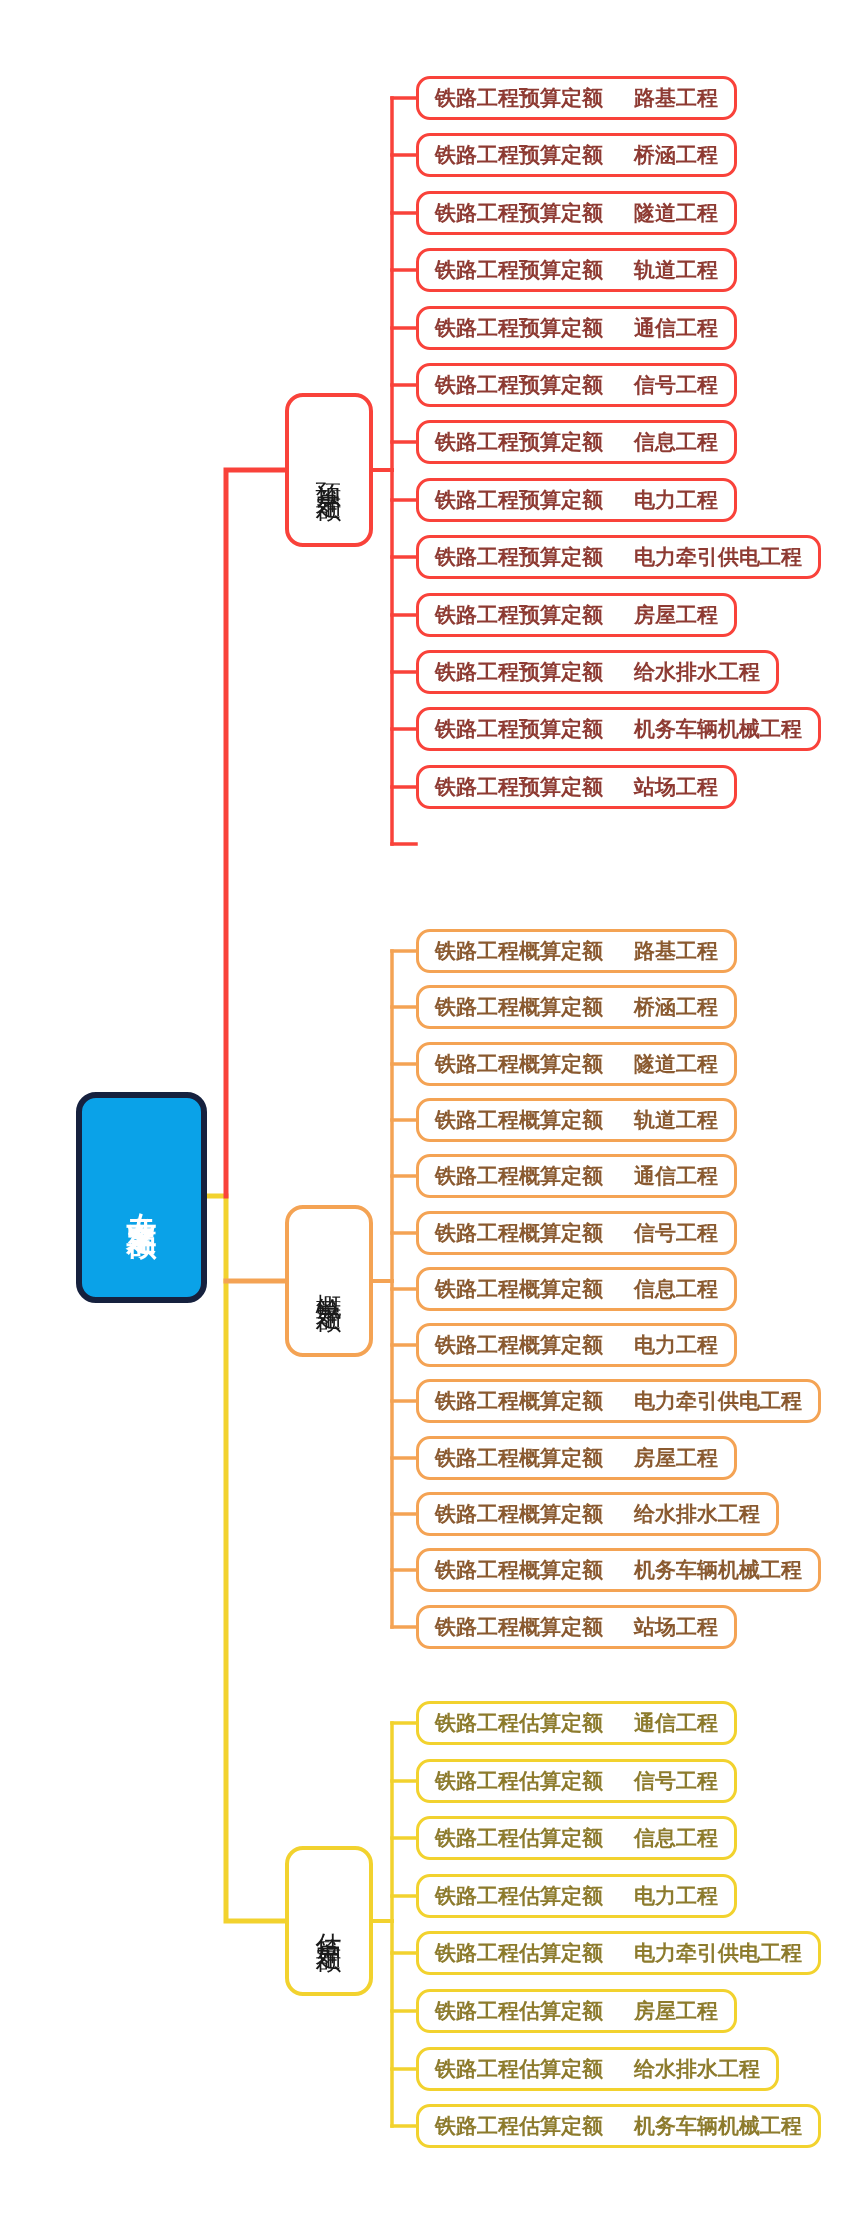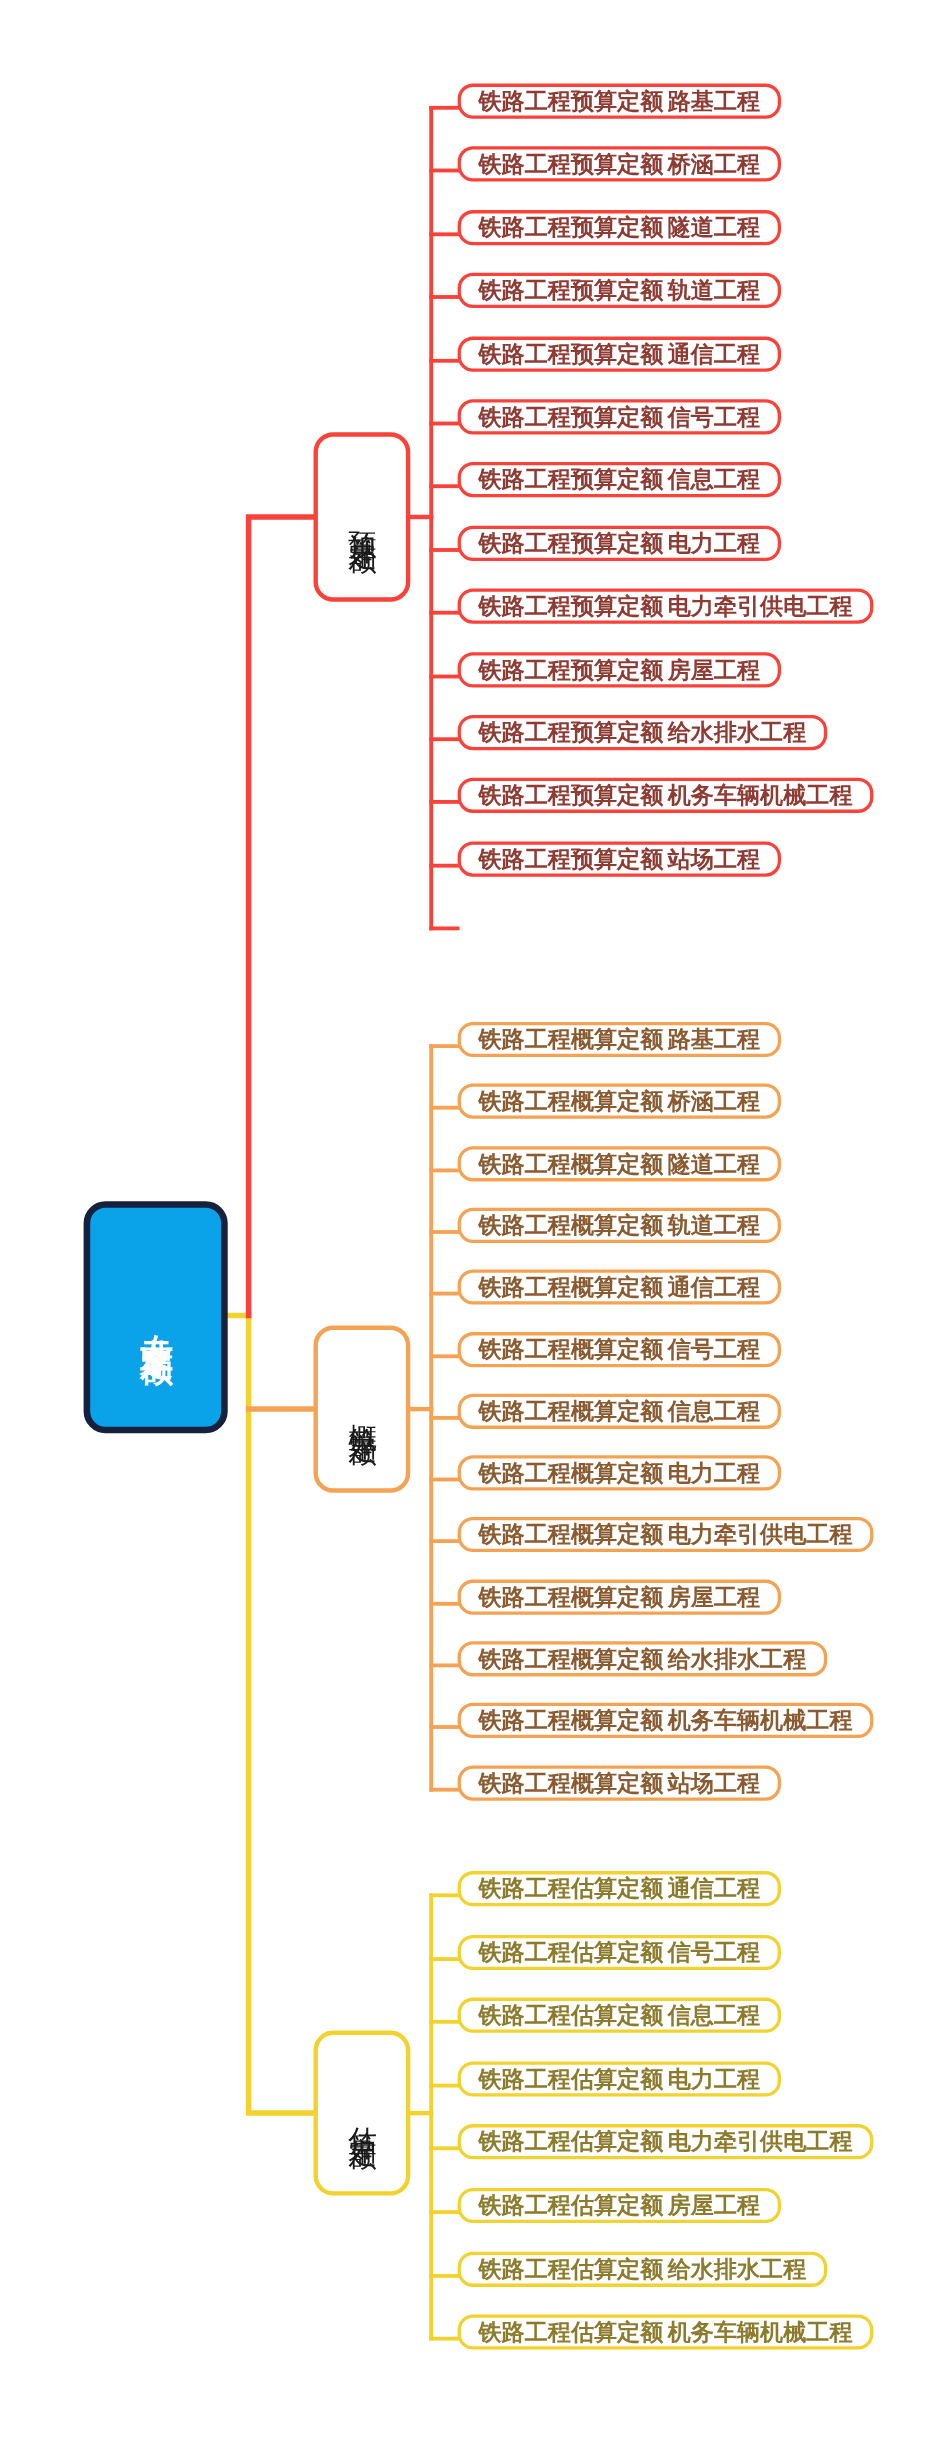--- a/index.html
+++ b/index.html
@@ -37,29 +37,29 @@
   }
   .branch-node .vtext {
     writing-mode:vertical-rl; text-orientation:upright;
     font-size:26px; letter-spacing:4px; line-height:1;
   }
   .branch-idx0 { top:393px; height:154px; }
   .branch-idx1 { top:1205px; height:152px; }
   .branch-idx2 { top:1846px; height:150px; }
 
   .leaf {
-    left:416px; height:32px;
+    left:416px; height:44px;
     border:3px solid;
     border-radius:14px;
     display:flex; align-items:center;
     padding:0 16px;
     font-size:21px; font-weight:bold;
     white-space:nowrap;
   }
-  .leaf .cat { margin-left:4px; }
+  .leaf .cat { margin-left:31px; }
 </style>
 </head>
 <body>
 
 <div class="canvas">
 
   <svg id="connector-svg" width="864" height="2223" viewBox="0 0 864 2223">
       <path d="M 207 1196 H 226 V 1921 H 285" stroke="#F2D22E" stroke-width="5" fill="none" stroke-linecap="square"></path>
       <path d="M 226 1281 H 285" stroke="#F4A354" stroke-width="5" fill="none" stroke-linecap="square"></path>
       <path d="M 226 1196 V 470 H 285" stroke="#F9423A" stroke-width="5" fill="none" stroke-linecap="square"></path>

